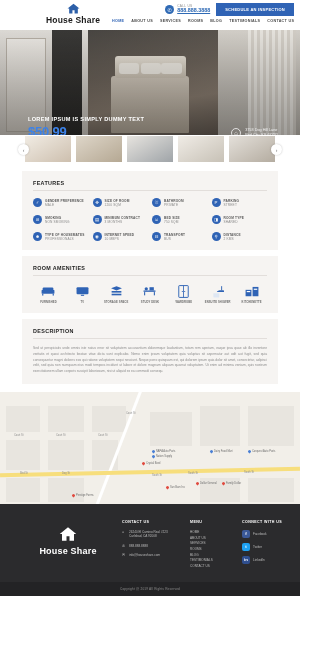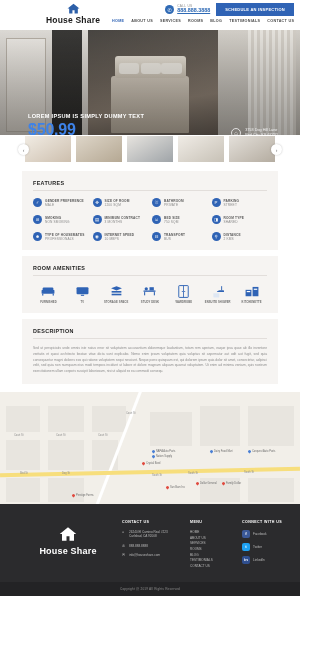--- a/index.html
+++ b/index.html
@@ -74,21 +74,21 @@
   }
   .p1{ left:10%; } .p2{ left:38%; } .p3{ left:64%; }
   .hero-side-r { width:82px; background:linear-gradient(180deg,#dedad3,#b9b4ac); position:relative; }
   .hero-side-r:after{
     content:""; position:absolute; right:4px; top:0; width:48px; height:120px;
     background:repeating-linear-gradient(90deg,#f2efe9 0 3px,#ddd8d0 3px 6px);
   }
   .hero-overlay { position:absolute; inset:0; background:linear-gradient(180deg,rgba(0,0,0,.06),rgba(0,0,0,.38)); }
   .hero-caption { position:absolute; left:28px; bottom:11px; }
   .hero-title { color:#fff; font-size:5.6px; font-weight:bold; letter-spacing:.3px; }
-  .hero-price { color:#3d82e8; font-size:16px; font-weight:bold; margin-top:2px; letter-spacing:-.2px; }
+  .hero-price { color:#3d82e8; font-size:13px; font-weight:bold; margin-top:2px; letter-spacing:-.2px; }
   .hero-addr { position:absolute; right:22px; bottom:12px; display:flex; align-items:center; gap:4px; }
   .addr-ico {
     width:10px; height:10px; border-radius:50%; border:1px solid rgba(255,255,255,.75);
     display:flex; align-items:center; justify-content:center; color:#fff; font-size:6px;
   }
   .addr-txt { color:#efefef; font-size:3.8px; line-height:1.35; }
 
   
   .thumbs { position:relative; height:30px; background:#fff; margin-top:-15px; }
   .thumbs-inner { display:flex; gap:3px; justify-content:center; padding:0 18px; }

